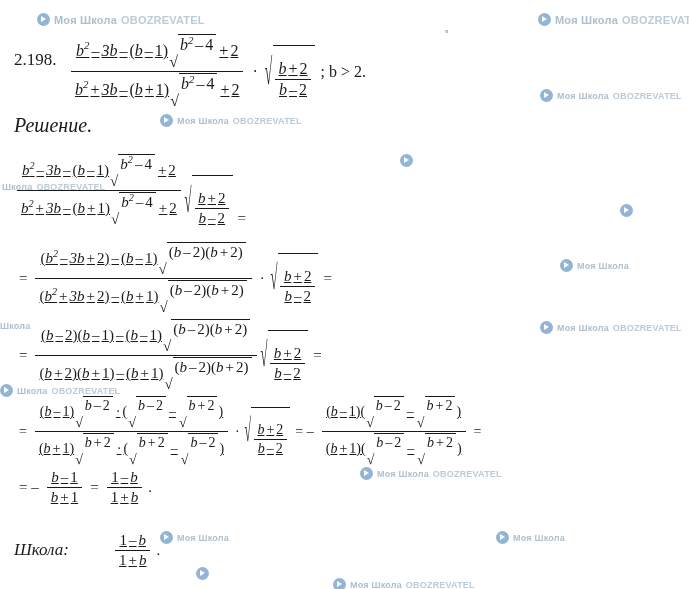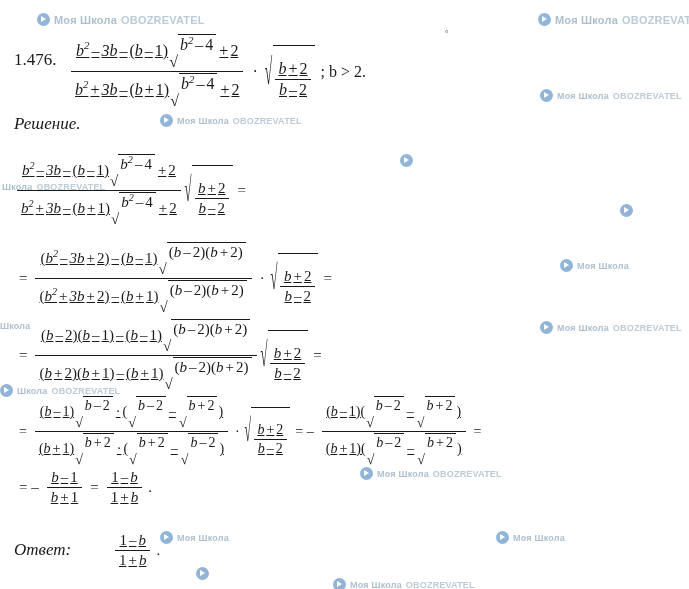--- a/index.html
+++ b/index.html
@@ -149,21 +149,21 @@
       <div class="wm sm" style="left: 496px; top: 527px;">
         <span class="logo"></span>
         <span class="t1">Моя Школа</span>
       </div>
       <div class="wm sm" style="left: 620px; top: 200px;">
         <span class="logo"></span>
       </div>
     </div>
 
   <div class="row" style="left:14px; top:46px; font-size:17px;">
-    <span class="lbl">1.476.</span>
+    <span class="lbl">2.198.</span>
   </div>
 
   <div class="row math" style="left:68px; top:30px; font-size:16px;">
 
     <span class="frac">
       <span class="fnum">b<sup class="ex">2</sup><span class="op">–</span>3b<span class="op">–</span><span class="paren">(</span>b<span class="op">–</span><span class="num">1</span><span class="paren">)</span><span class="sqrt">
             <span class="rad">√</span>
             <span class="body">b<sup class="ex">2</sup><span class="op">–</span><span class="num">4</span></span>
           </span><span class="op">+</span><span class="num">2</span></span>
       <span class="fden">b<sup class="ex">2</sup><span class="op">+</span>3b<span class="op">–</span><span class="paren">(</span>b<span class="op">+</span><span class="num">1</span><span class="paren">)</span><span class="sqrt">
@@ -180,25 +180,25 @@
         <span class="frac" style="margin:0;">
           <span class="fnum">b<span class="op">+</span><span class="num">2</span></span>
           <span class="fden">b<span class="op">–</span><span class="num">2</span></span>
         </span>
       </span>
     </span>
 
     <span class="lbl" style="padding-left:6px;">; b &gt; 2.</span>
   </div>
 
-  <div class="row" style="left:14px; top:110px; font-size:17px;">
+  <div class="row" style="left:14px; top:110px; font-size:20px;">
     <span class="word">Решение.</span>
   </div>
 
-  <div class="row math" style="left:14px; top:150px; font-size:15px;">
+  <div class="row math" style="left:14px; top:150px; font-size:15px;align-items:flex-end;">
     <span class="frac">
       <span class="fnum">b<sup class="ex">2</sup><span class="op">–</span>3b<span class="op">–</span><span class="paren">(</span>b<span class="op">–</span><span class="num">1</span><span class="paren">)</span><span class="sqrt">
             <span class="rad">√</span>
             <span class="body">b<sup class="ex">2</sup><span class="op">–</span><span class="num">4</span></span>
           </span><span class="op">+</span><span class="num">2</span></span>
       <span class="fden">b<sup class="ex">2</sup><span class="op">+</span>3b<span class="op">–</span><span class="paren">(</span>b<span class="op">+</span><span class="num">1</span><span class="paren">)</span><span class="sqrt">
             <span class="rad">√</span>
             <span class="body">b<sup class="ex">2</sup><span class="op">–</span><span class="num">4</span></span>
           </span><span class="op">+</span><span class="num">2</span></span>
     </span>
@@ -325,21 +325,21 @@
     </span>
     <span class="eqsign">=</span>
     <span class="frac">
       <span class="fnum"><span class="num">1</span><span class="op">–</span>b</span>
       <span class="fden"><span class="num">1</span><span class="op">+</span>b</span>
     </span>
     <span class="lbl" style="padding-left:3px;">.</span>
   </div>
 
   <div class="row" style="left:14px; top:536px; font-size:17px;">
-    <span class="word">Ответ:</span>
+    <span class="word">Школа:</span>
   </div>
   <div class="row math" style="left:112px; top:528px; font-size:15px;">
     <span class="frac">
       <span class="fnum"><span class="num">1</span><span class="op">–</span>b</span>
       <span class="fden"><span class="num">1</span><span class="op">+</span>b</span>
     </span>
     <span class="lbl" style="padding-left:3px;">.</span>
   </div>
 
   <div class="row" style="left:445px; top:24px; font-size:9px; color:#4a4a4a;">°</div>

